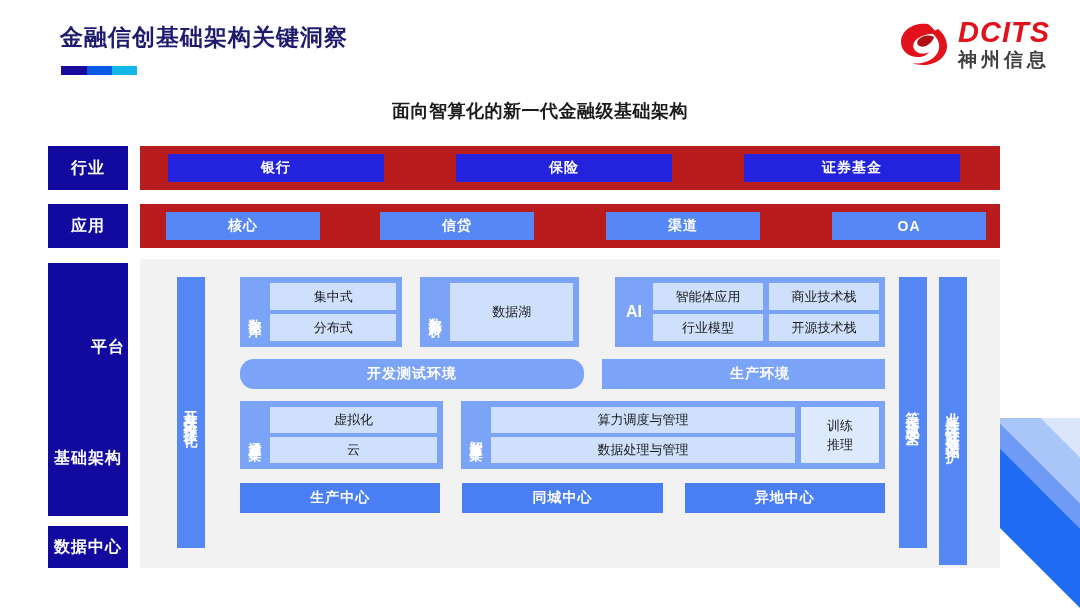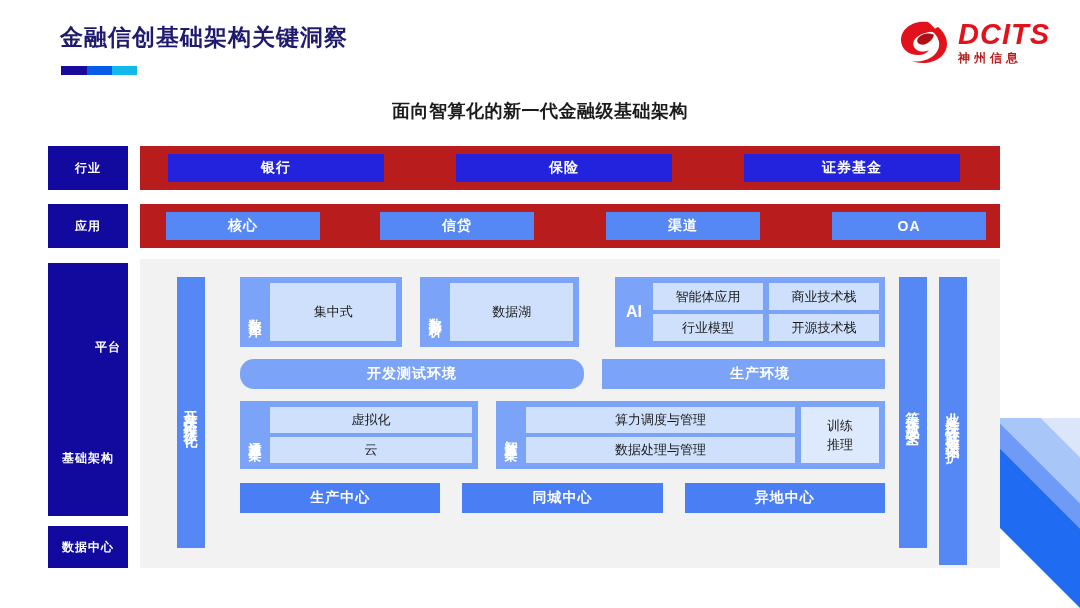--- a/index.html
+++ b/index.html
@@ -28,31 +28,31 @@
   .title-bar { position: absolute; left: 61px; top: 66px; display: flex; width: 76px; height: 9px; }
   .title-bar span { height: 100%; }
   .tb1 { width: 26px; background: #1a0a9c; }
   .tb2 { width: 25px; background: #0a5ae8; }
   .tb3 { width: 25px; background: #14b8e8; }
 
   .logo { position: absolute; right: 30px; top: 18px; display: flex; align-items: center; gap: 8px; }
   .logo-mark { width: 52px; height: 48px; }
   .logo-text { line-height: 1; }
   .logo-en { font-size: 29px; font-weight: bold; color: #e2121c; letter-spacing: 1px; font-style: italic; }
-  .logo-cn { font-size: 12px; font-weight: bold; color: #b91c1c; letter-spacing: 4px; margin-top: 3px; }
+  .logo-cn { font-size: 19px; font-weight: bold; color: #404040; letter-spacing: 4px; margin-top: 3px; }
 
   .subtitle {
     position: absolute; left: 0; right: 0; top: 99px; text-align: center;
     font-size: 18px; font-weight: bold; color: #1c1c1c; letter-spacing: 0.5px;
   }
 
   
   .lbl {
     position: absolute; left: 48px; width: 80px;
-    background: #120a9e; color: #fff; font-weight: bold; font-size: 12px;
+    background: #120a9e; color: #fff; font-weight: bold; font-size: 16px;
     display: flex; align-items: center; justify-content: center; letter-spacing: 1px;
   }
   #lbl-industry { top: 146px; height: 44px; }
   #lbl-app      { top: 204px; height: 44px; }
   #lbl-platform { top: 263px; height: 168px; padding-left: 40px; }
   #lbl-infra    { top: 400px; height: 116px; }
   #lbl-dc       { top: 526px; height: 42px; }
 
   
   .rowstrip {
@@ -113,21 +113,21 @@
   #row-env { display: flex; gap: 18px; margin-top: 12px; height: 30px; }
   .envbar {
     background: #7ba3f7; color: #fff; font-weight: bold; font-size: 14px;
     display: flex; align-items: center; justify-content: center; letter-spacing: 1px;
   }
   #env-dev { width: 344px; border-radius: 14px; }
   #env-prod { flex: 1; padding-left: 33px; }
 
   
   #row-fw { display: flex; gap: 18px; margin-top: 12px; height: 68px; }
-  #grp-general { width: 238px; }
+  #grp-general { width: 203px; }
   #grp-intel { flex: 1; }
   .side-cell {
     background: #ddeafd; color: #1a1a1a; font-size: 13px; width: 78px;
     display: flex; flex-direction: column; align-items: center; justify-content: center; line-height: 1.5;
   }
 
   
   #row-centers { display: flex; gap: 22px; margin-top: 14px; height: 30px; }
   .center {
     background: #4a7ef5; color: #fff; font-weight: bold; font-size: 14px;
@@ -194,20 +194,21 @@
     <div class="vbar" id="vbar-continuity">业务连续性及数据保护</div>
 
     <div id="content">
 
       <div id="row-upper">
 
         <div class="group" id="grp-db">
           <div class="group-label">数据库</div>
           <div class="cells">
             <div class="cell">集中式</div>
+            <div class="cell">分布式</div>
           </div>
         </div>
 
         <div class="group" id="grp-da">
           <div class="group-label">数据分析</div>
           <div class="cells">
             <div class="cell">数据湖</div>
           </div>
         </div>
 

